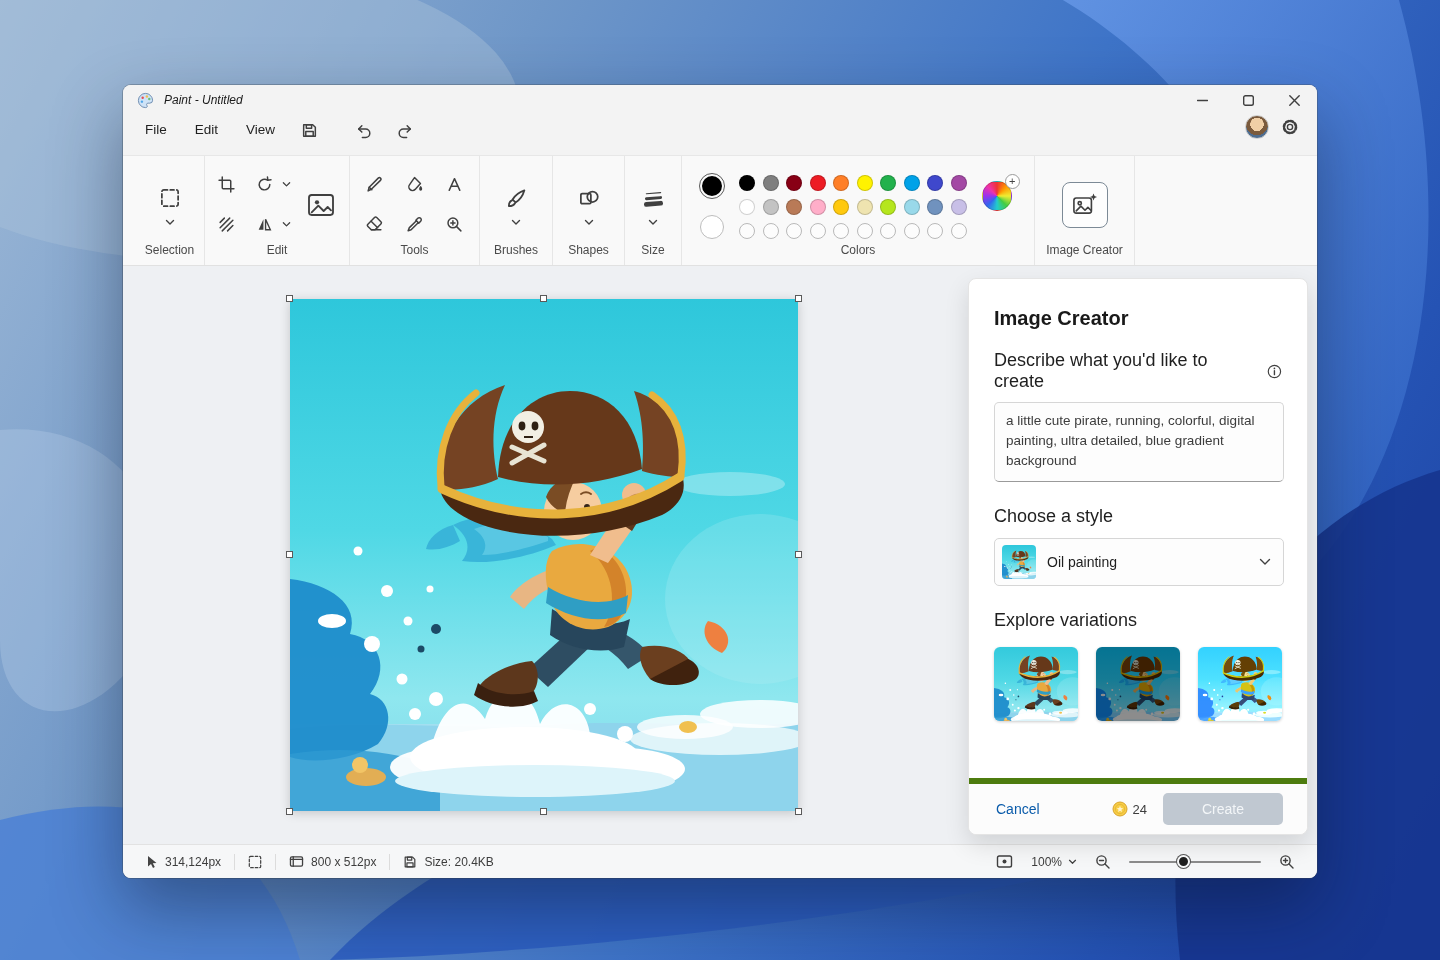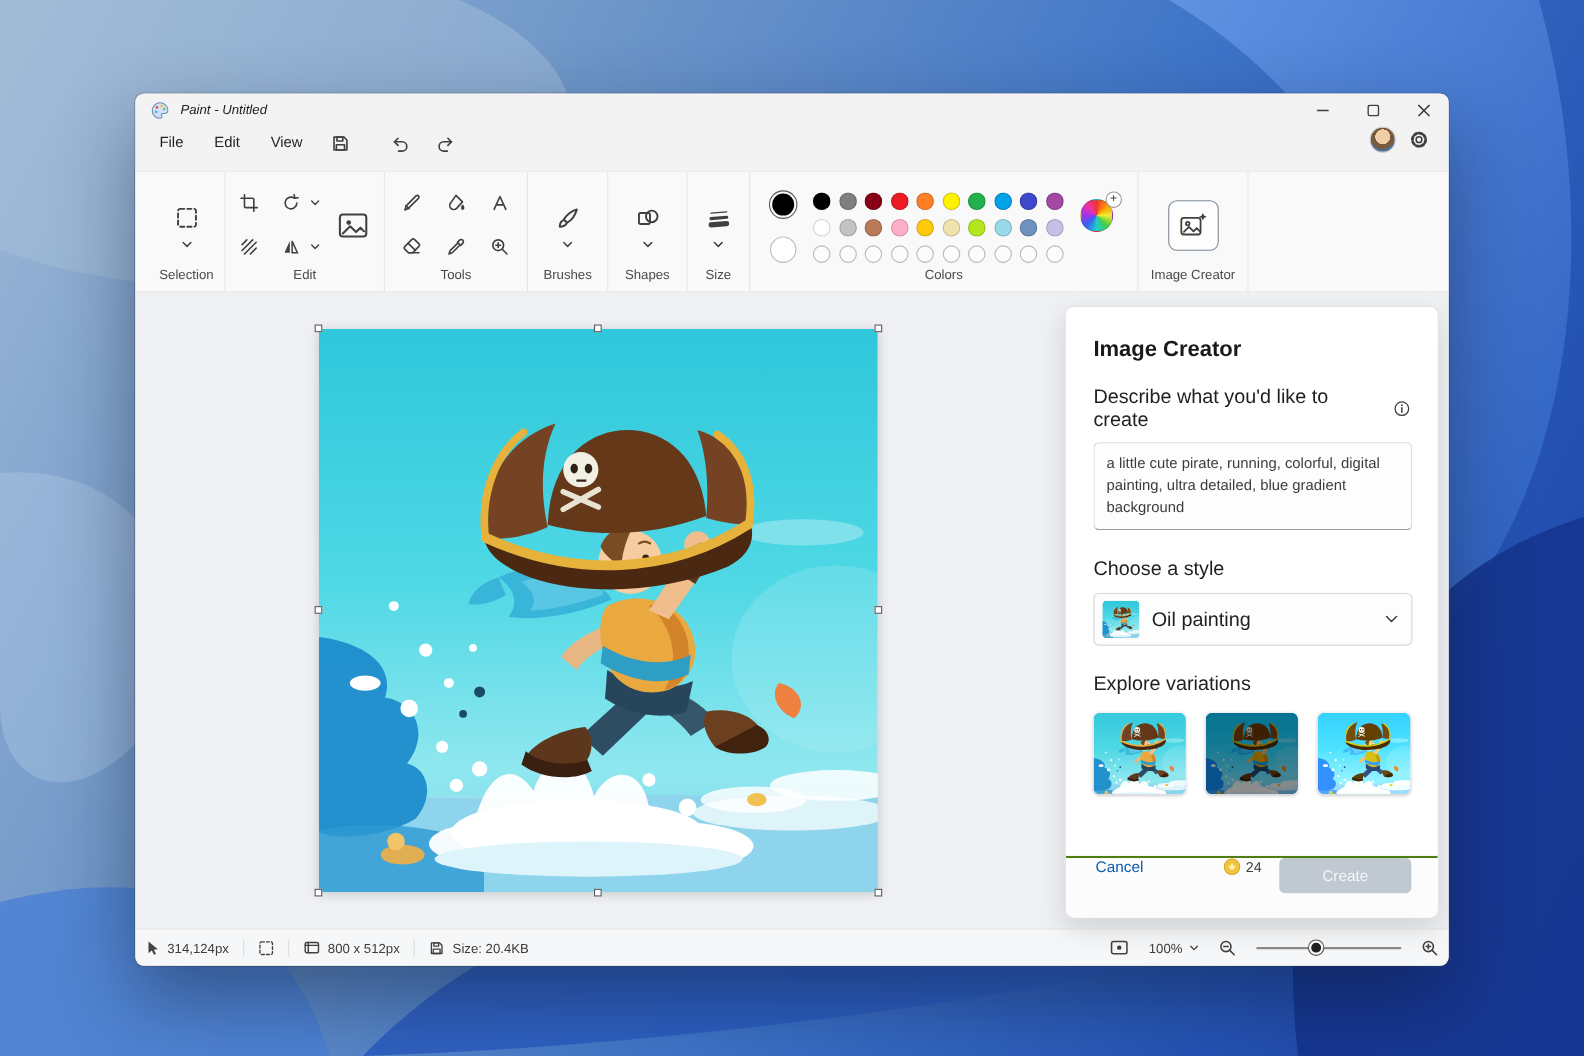--- a/index.html
+++ b/index.html
@@ -73,38 +73,38 @@
   .panel-title { font-size:20px; font-weight:700; color:#191919; }
   .describe-row { display:flex; align-items:center; gap:7px; margin-top:20px; }
   .sublabel { font-size:18px; font-weight:400; color:#1f1f1f; }
   .prompt-box { margin-top:10px; width:290px; height:80px; resize:none; border:1px solid #d6d6d6; border-bottom:1px solid #9a9a9a;
     border-radius:5px; padding:8px 11px; font-family:"Liberation Sans",sans-serif; font-size:13.5px; line-height:1.48;
     color:#3c3c3c; background:#fdfdfd; outline:none; }
   .style-label { margin-top:20px; }
   .style-drop { margin-top:11px; width:290px; height:48px; border:1px solid #d6d6d6; border-radius:5px; background:#fdfdfd;
     display:flex; align-items:center; padding:0 12px 0 7px; gap:11px; }
   .style-thumb { width:34px; height:34px; border-radius:4px; overflow:hidden; flex:0 0 auto; }
-  .style-name { font-size:18px; color:#1f1f1f; flex:1; }
+  .style-name { font-size:14px; color:#1f1f1f; flex:1; }
   .variations-label { margin-top:24px; }
   .thumbs { display:flex; gap:18px; margin-top:16px; }
   .var-thumb { width:85px; height:74px; border-radius:6px; overflow:hidden; box-shadow:0 1px 3px rgba(0,0,0,.2); }
   .var-thumb svg { display:block; }
   .v2 svg { filter:brightness(.55) saturate(1.45) hue-rotate(8deg); }
   .v3 svg { filter:hue-rotate(18deg) brightness(1.06) saturate(1.25); }
-  .panel-footer { position:absolute; left:0; right:0; bottom:0; height:56px; border-top:2px solid #4d7c0f;
-    display:flex; align-items:flex-start; padding:0 24px 0 27px; background:#fcfcfc; border-radius:0 0 8px 8px; }
+  .panel-footer { position:absolute; left:0; right:0; bottom:0; height:56px; border-top:6px solid #4d7c0f;
+    display:flex; align-items:center; padding:0 24px 0 27px; background:#fcfcfc; border-radius:0 0 8px 8px; }
   .cancel-link { font-size:14px; color:#0b5cab; }
   .credits { margin-left:auto; display:flex; align-items:center; gap:5px; margin-right:16px; }
   .credits-num { font-size:13px; color:#3d3d3d; }
   .create-btn { width:120px; height:32px; border:none; border-radius:5px; background:#c0c8d1; color:#f3f6f8;
     font-size:14px; font-family:"Liberation Sans",sans-serif; }
 
   
   .statusbar { height:34px; flex:0 0 auto; background:#f6f7f8; border-top:1px solid #e2e2e2;
-    display:flex; align-items:center; padding:0 9px; font-size:12px; color:#3d3d3d; }
+    display:flex; align-items:center; padding:0 22px; font-size:12px; color:#3d3d3d; }
   .sb-item { display:flex; align-items:center; gap:7px; }
   .sb-sep { width:1px; height:16px; background:#dcdcdc; margin:0 13px; }
   .sb-right { margin-left:auto; display:flex; align-items:center; gap:10px; }
   .zoom-drop { display:flex; align-items:center; gap:6px; padding:4px 8px; border-radius:4px; }
   .slider { position:relative; width:132px; height:14px; margin:0 8px; }
   .slider-track { position:absolute; top:6px; left:0; right:0; height:2px; background:#8a8a8a; border-radius:2px; }
   .slider-thumb { position:absolute; top:0; left:36%; width:13px; height:13px; border-radius:50%; background:#1f1f1f; border:2px solid #f6f7f8; box-shadow:0 0 0 1px #555; }
 
   .ic { display:block; }
   svg.ol { fill:none; stroke:#404040; stroke-width:1.4; stroke-linecap:round; stroke-linejoin:round; }

